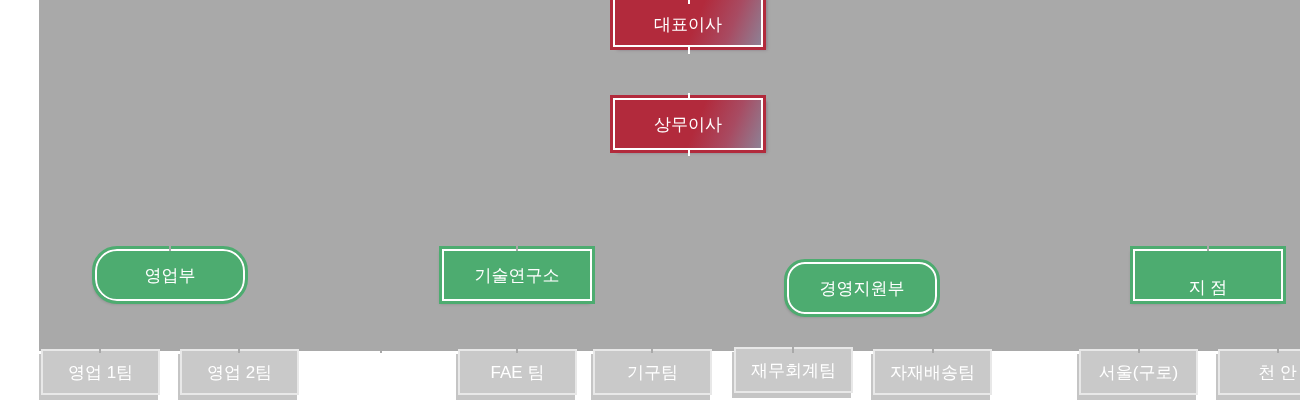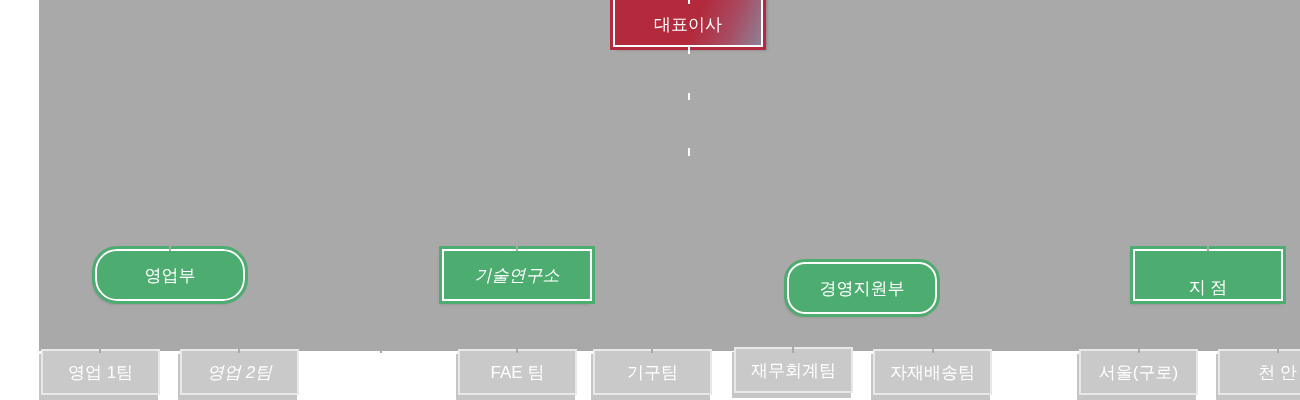--- a/index.html
+++ b/index.html
@@ -62,38 +62,41 @@
 </head>
 <body>
 
 <div class="stage">
 
   <div class="gray-band"></div>
 
   <div class="node exec" style="left:574px; top:-5px; padding-top:7px;">
     <span>대표이사</span>
   </div>
+  <div class="node exec" style="left:574px; top:98px;">
+    <span>상무이사</span>
+  </div>
 
   <div class="node dept" style="left:56px; top:249px;border-radius:22px;">
     <span>영업부</span>
   </div>
-  <div class="node dept" style="left:403px; top:249px;font-style:italic;">
+  <div class="node dept" style="left:403px; top:249px;">
     <span>기술연구소</span>
   </div>
   <div class="node dept" style="left:748px; top:262px;border-radius:18px;">
     <span>경영지원부</span>
   </div>
   <div class="node dept" style="left:1094px; top:249px;align-items:flex-end;">
     <span>지 점</span>
   </div>
 
   <div class="node team" style="left:2px; top:349px;">
     <span>영업 1팀</span>
   </div>
-  <div class="node team" style="left:141px; top:349px;font-style:italic;">
+  <div class="node team" style="left:141px; top:349px;">
     <span>영업 2팀</span>
   </div>
   <div class="node team" style="left:419px; top:349px;">
     <span>FAE 팀</span>
   </div>
   <div class="node team" style="left:554px; top:349px;">
     <span>기구팀</span>
   </div>
   <div class="node team" style="left:695px; top:347px;">
     <span>재무회계팀</span>

